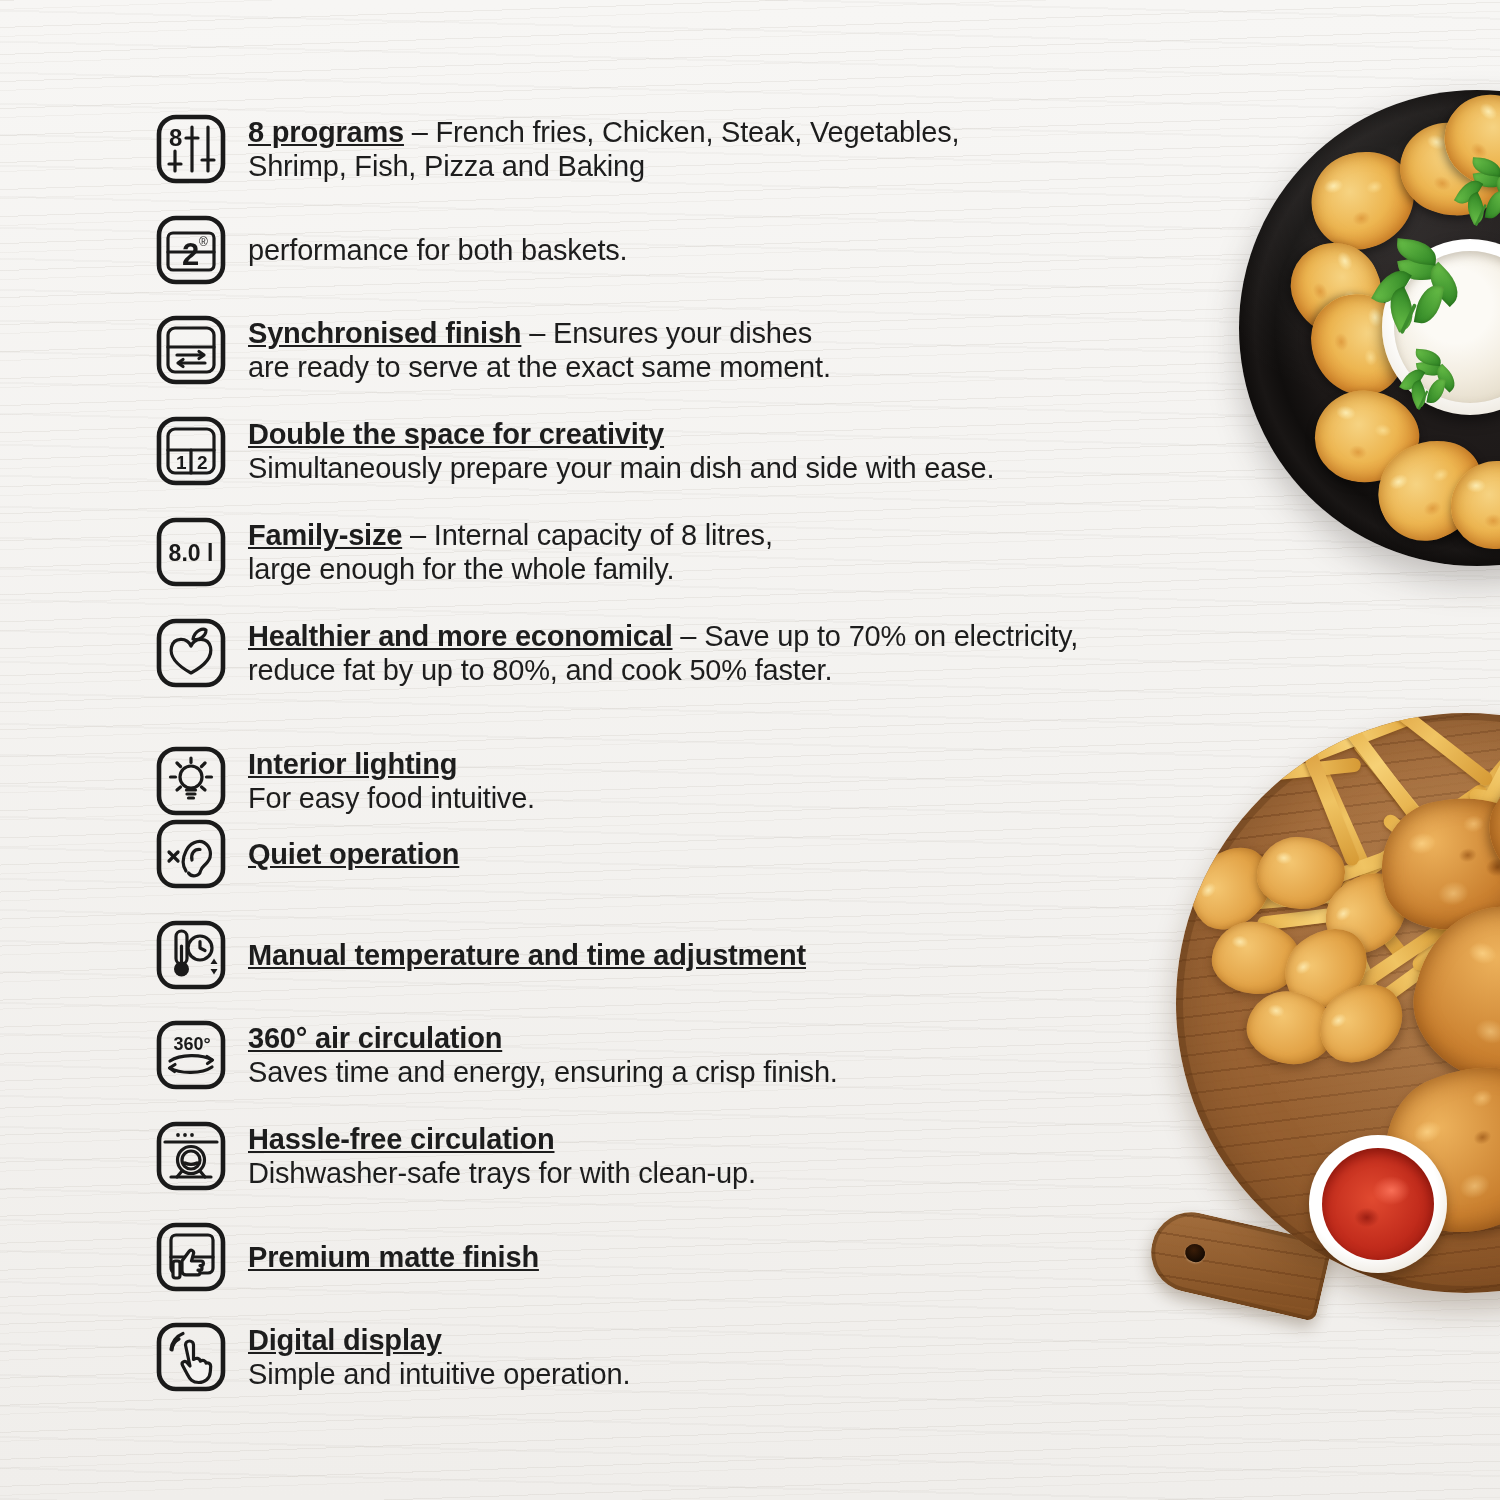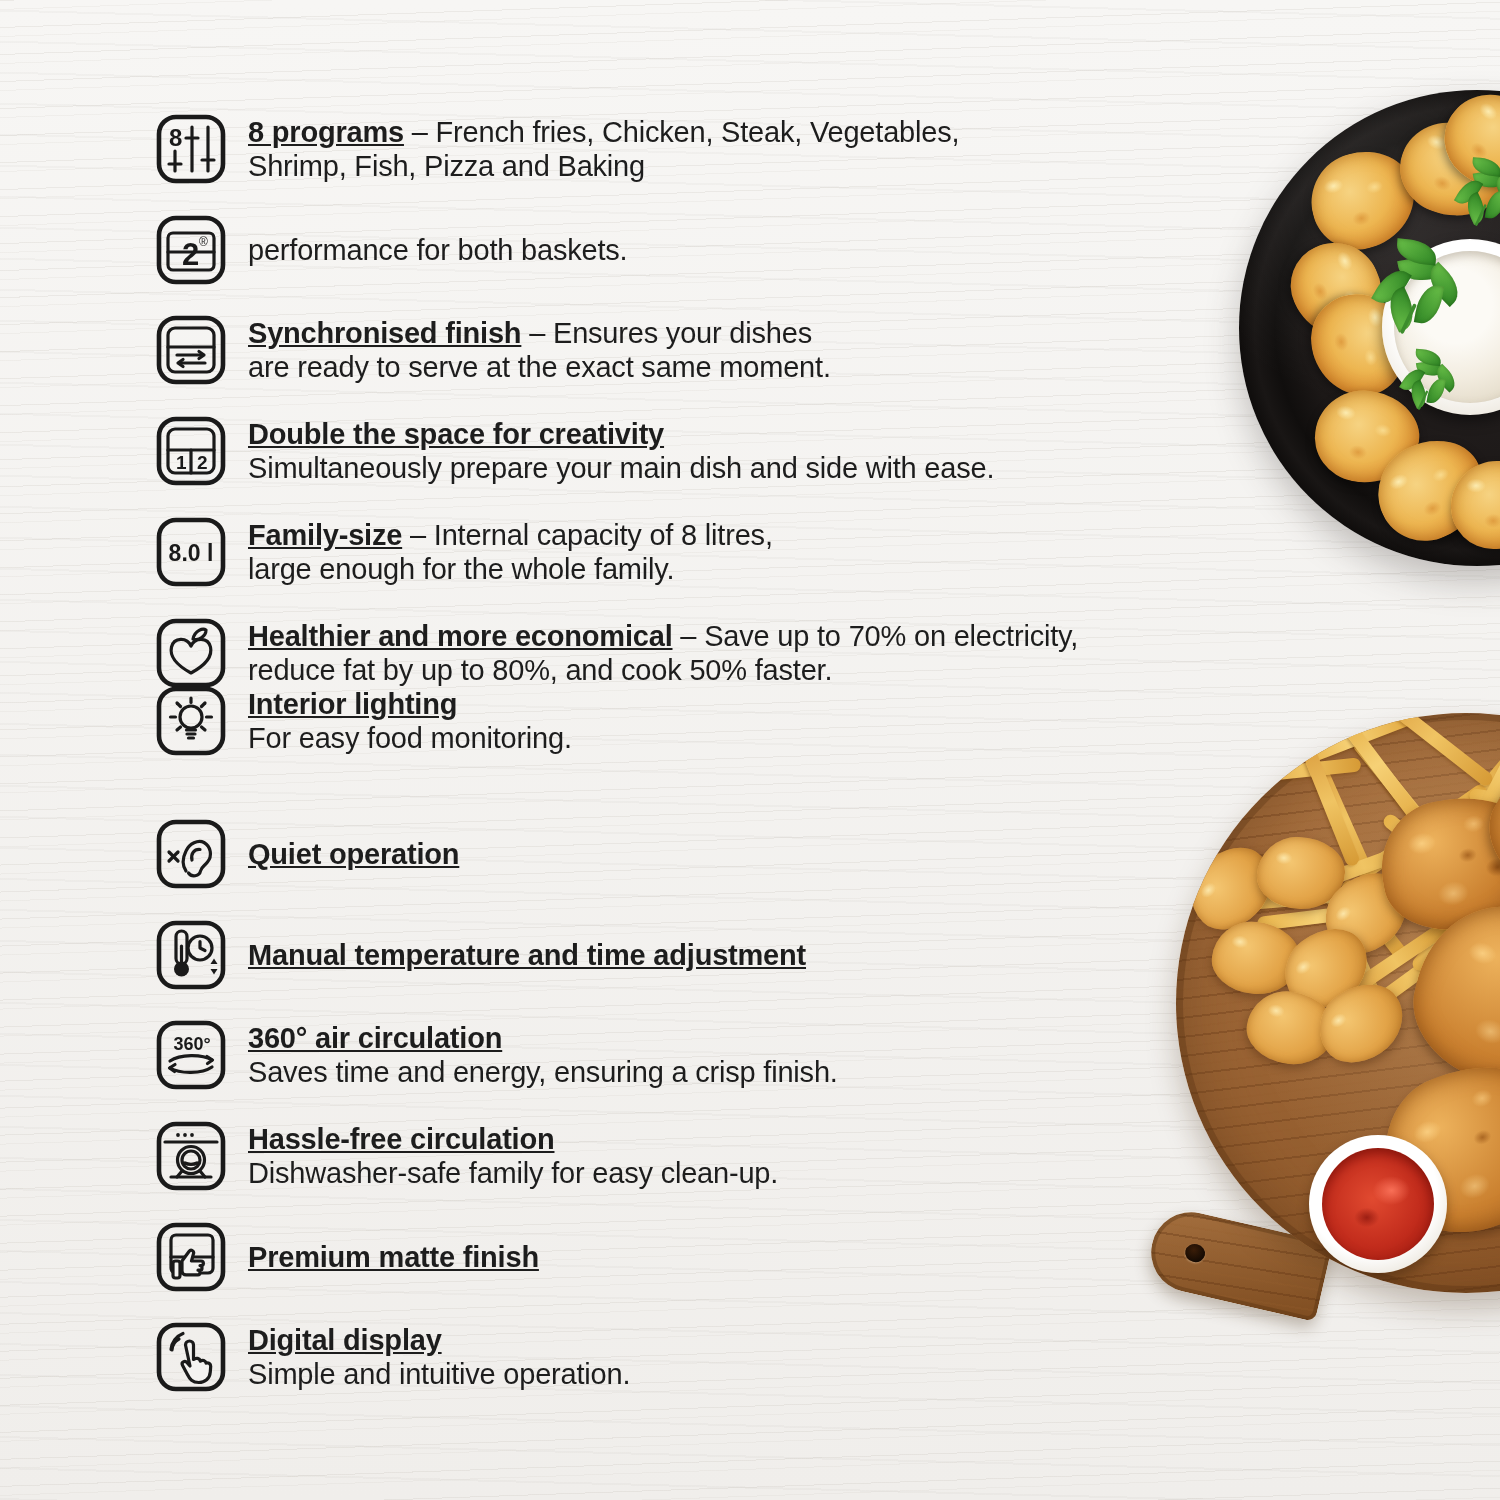--- a/index.html
+++ b/index.html
@@ -279,40 +279,40 @@
             <rect x="4" y="4" width="64" height="64" rx="17" stroke="#1a1a1a" stroke-width="4.6" fill="none"></rect>
             <path d="M36,29 C32,20 19,20 16.5,30 C14,41 25,50 36,56 C47,50 58,41 55.5,30 C53,20 40,20 36,29 Z" stroke="#1a1a1a" stroke-width="3.2" fill="none" stroke-linecap="round" stroke-linejoin="round"></path>
          <path d="M38,22 C40,13 48,11 51,13 C51,19 44,24 38,22 Z" stroke="#1a1a1a" stroke-width="3.2" fill="none" stroke-linecap="round" stroke-linejoin="round"></path>
           </svg>
         </div>
         <div class="txt">
           <div><b>Healthier and more economical</b><span> – Save up to 70% on electricity,</span></div>
           <div>reduce fat by up to 80%, and cook 50% faster.</div>
         </div>
       </div>
-      <div class="feat" style="top: 684px;">
+      <div class="feat" style="top: 744px;">
         <div class="ic">
           <svg viewBox="0 0 72 72" xmlns="http://www.w3.org/2000/svg">
             <rect x="4" y="4" width="64" height="64" rx="17" stroke="#1a1a1a" stroke-width="4.6" fill="none"></rect>
             <circle cx="36" cy="32" r="11" stroke="#1a1a1a" stroke-width="3.2" fill="none" stroke-linecap="round" stroke-linejoin="round"></circle>
          <line x1="31.5" y1="45" x2="40.5" y2="45" stroke="#1a1a1a" stroke-width="3.2" fill="none" stroke-linecap="round" stroke-linejoin="round"></line>
             <line x1="32" y1="49" x2="40" y2="49" stroke="#1a1a1a" stroke-width="3.2" fill="none" stroke-linecap="round" stroke-linejoin="round"></line>
             <line x1="33.5" y1="53" x2="38.5" y2="53" stroke="#1a1a1a" stroke-width="3.2" fill="none" stroke-linecap="round" stroke-linejoin="round"></line>
          <line x1="36" y1="13" x2="36" y2="17.5" stroke="#1a1a1a" stroke-width="3.2" fill="none" stroke-linecap="round" stroke-linejoin="round"></line>
             <line x1="22" y1="18" x2="25.5" y2="21.5" stroke="#1a1a1a" stroke-width="3.2" fill="none" stroke-linecap="round" stroke-linejoin="round"></line>
             <line x1="50" y1="18" x2="46.5" y2="21.5" stroke="#1a1a1a" stroke-width="3.2" fill="none" stroke-linecap="round" stroke-linejoin="round"></line>
          <line x1="15.5" y1="32" x2="20.5" y2="32" stroke="#1a1a1a" stroke-width="3.2" fill="none" stroke-linecap="round" stroke-linejoin="round"></line>
             <line x1="56.5" y1="32" x2="51.5" y2="32" stroke="#1a1a1a" stroke-width="3.2" fill="none" stroke-linecap="round" stroke-linejoin="round"></line>
          <line x1="22" y1="45" x2="25.5" y2="42" stroke="#1a1a1a" stroke-width="3.2" fill="none" stroke-linecap="round" stroke-linejoin="round"></line>
             <line x1="50" y1="45" x2="46.5" y2="42" stroke="#1a1a1a" stroke-width="3.2" fill="none" stroke-linecap="round" stroke-linejoin="round"></line>
           </svg>
         </div>
         <div class="txt">
           <div><b>Interior lighting</b></div>
-          <div>For easy food monitoring.</div>
+          <div>For easy food intuitive.</div>
         </div>
       </div>
       <div class="feat" style="top: 817px;">
         <div class="ic">
           <svg viewBox="0 0 72 72" xmlns="http://www.w3.org/2000/svg">
             <rect x="4" y="4" width="64" height="64" rx="17" stroke="#1a1a1a" stroke-width="4.6" fill="none"></rect>
             <line x1="14" y1="34" x2="23" y2="43" stroke="#1a1a1a" stroke-width="3.2" fill="none" stroke-linecap="round" stroke-linejoin="round"></line>
             <line x1="23" y1="34" x2="14" y2="43" stroke="#1a1a1a" stroke-width="3.2" fill="none" stroke-linecap="round" stroke-linejoin="round"></line>
          <path d="M31,53 C27,47 27.5,40 31,33 C34.5,25.5 43,21.5 49,24.5 C56,28.5 57.5,38 52.5,44 C49.5,48 46.5,48.5 45.5,53 C44.5,58.5 36.5,59.5 33.5,55" stroke="#1a1a1a" stroke-width="3.2" fill="none" stroke-linecap="round" stroke-linejoin="round"></path>
          <path d="M37,42 C35.5,36 39,31 45,31.5" stroke="#1a1a1a" stroke-width="3.2" fill="none" stroke-linecap="round" stroke-linejoin="round"></path>
@@ -366,21 +366,21 @@
          <circle cx="36" cy="40" r="13.5" stroke="#1a1a1a" stroke-width="3.2" fill="none" stroke-linecap="round" stroke-linejoin="round"></circle>
             <circle cx="36" cy="40" r="9" stroke="#1a1a1a" stroke-width="3.2" fill="none" stroke-linecap="round" stroke-linejoin="round"></circle>
          <path d="M30,43 a8,4 0 0 0 12,0" stroke="#1a1a1a" stroke-width="3.2" fill="none" stroke-linecap="round" stroke-linejoin="round"></path>
          <line x1="27" y1="51" x2="22" y2="57" stroke="#1a1a1a" stroke-width="3.2" fill="none" stroke-linecap="round" stroke-linejoin="round"></line>
             <line x1="45" y1="51" x2="50" y2="57" stroke="#1a1a1a" stroke-width="3.2" fill="none" stroke-linecap="round" stroke-linejoin="round"></line>
          <line x1="16" y1="57" x2="56" y2="57" stroke="#1a1a1a" stroke-width="3.2" fill="none" stroke-linecap="round" stroke-linejoin="round"></line>
           </svg>
         </div>
         <div class="txt">
           <div><b>Hassle-free circulation</b></div>
-          <div>Dishwasher-safe family for easy clean-up.</div>
+          <div>Dishwasher-safe trays for with clean-up.</div>
         </div>
       </div>
       <div class="feat" style="top: 1220px;">
         <div class="ic">
           <svg viewBox="0 0 72 72" xmlns="http://www.w3.org/2000/svg">
             <rect x="4" y="4" width="64" height="64" rx="17" stroke="#1a1a1a" stroke-width="4.6" fill="none"></rect>
             <rect x="16" y="14" width="42" height="38" rx="5" stroke="#1a1a1a" stroke-width="3.2" fill="none" stroke-linecap="round" stroke-linejoin="round"></rect>
             <line x1="16" y1="36" x2="58" y2="36" stroke="#1a1a1a" stroke-width="3.2" fill="none" stroke-linecap="round" stroke-linejoin="round"></line>
          <rect x="18" y="40" width="7" height="17" rx="2.5" fill="#f4f3f1" stroke="#1a1a1a" stroke-width="3.2" stroke-linecap="round" stroke-linejoin="round"></rect>
          <path d="M27,40 l7,-9.5 c2,-2.7 5.4,-.6 4.5,2.2 L36.5,40 h9.5 c3.2,0 3.2,4.6 0,4.6 h-1 c2.7,0 2.7,4.6 0,4.6 h-2 c2.6,0 2.6,4.6 0,4.6 H31 c-2.2,0 -4,-1.6 -4,-3.8 Z" fill="#f4f3f1" stroke="#1a1a1a" stroke-width="3.2" stroke-linejoin="round"></path>

